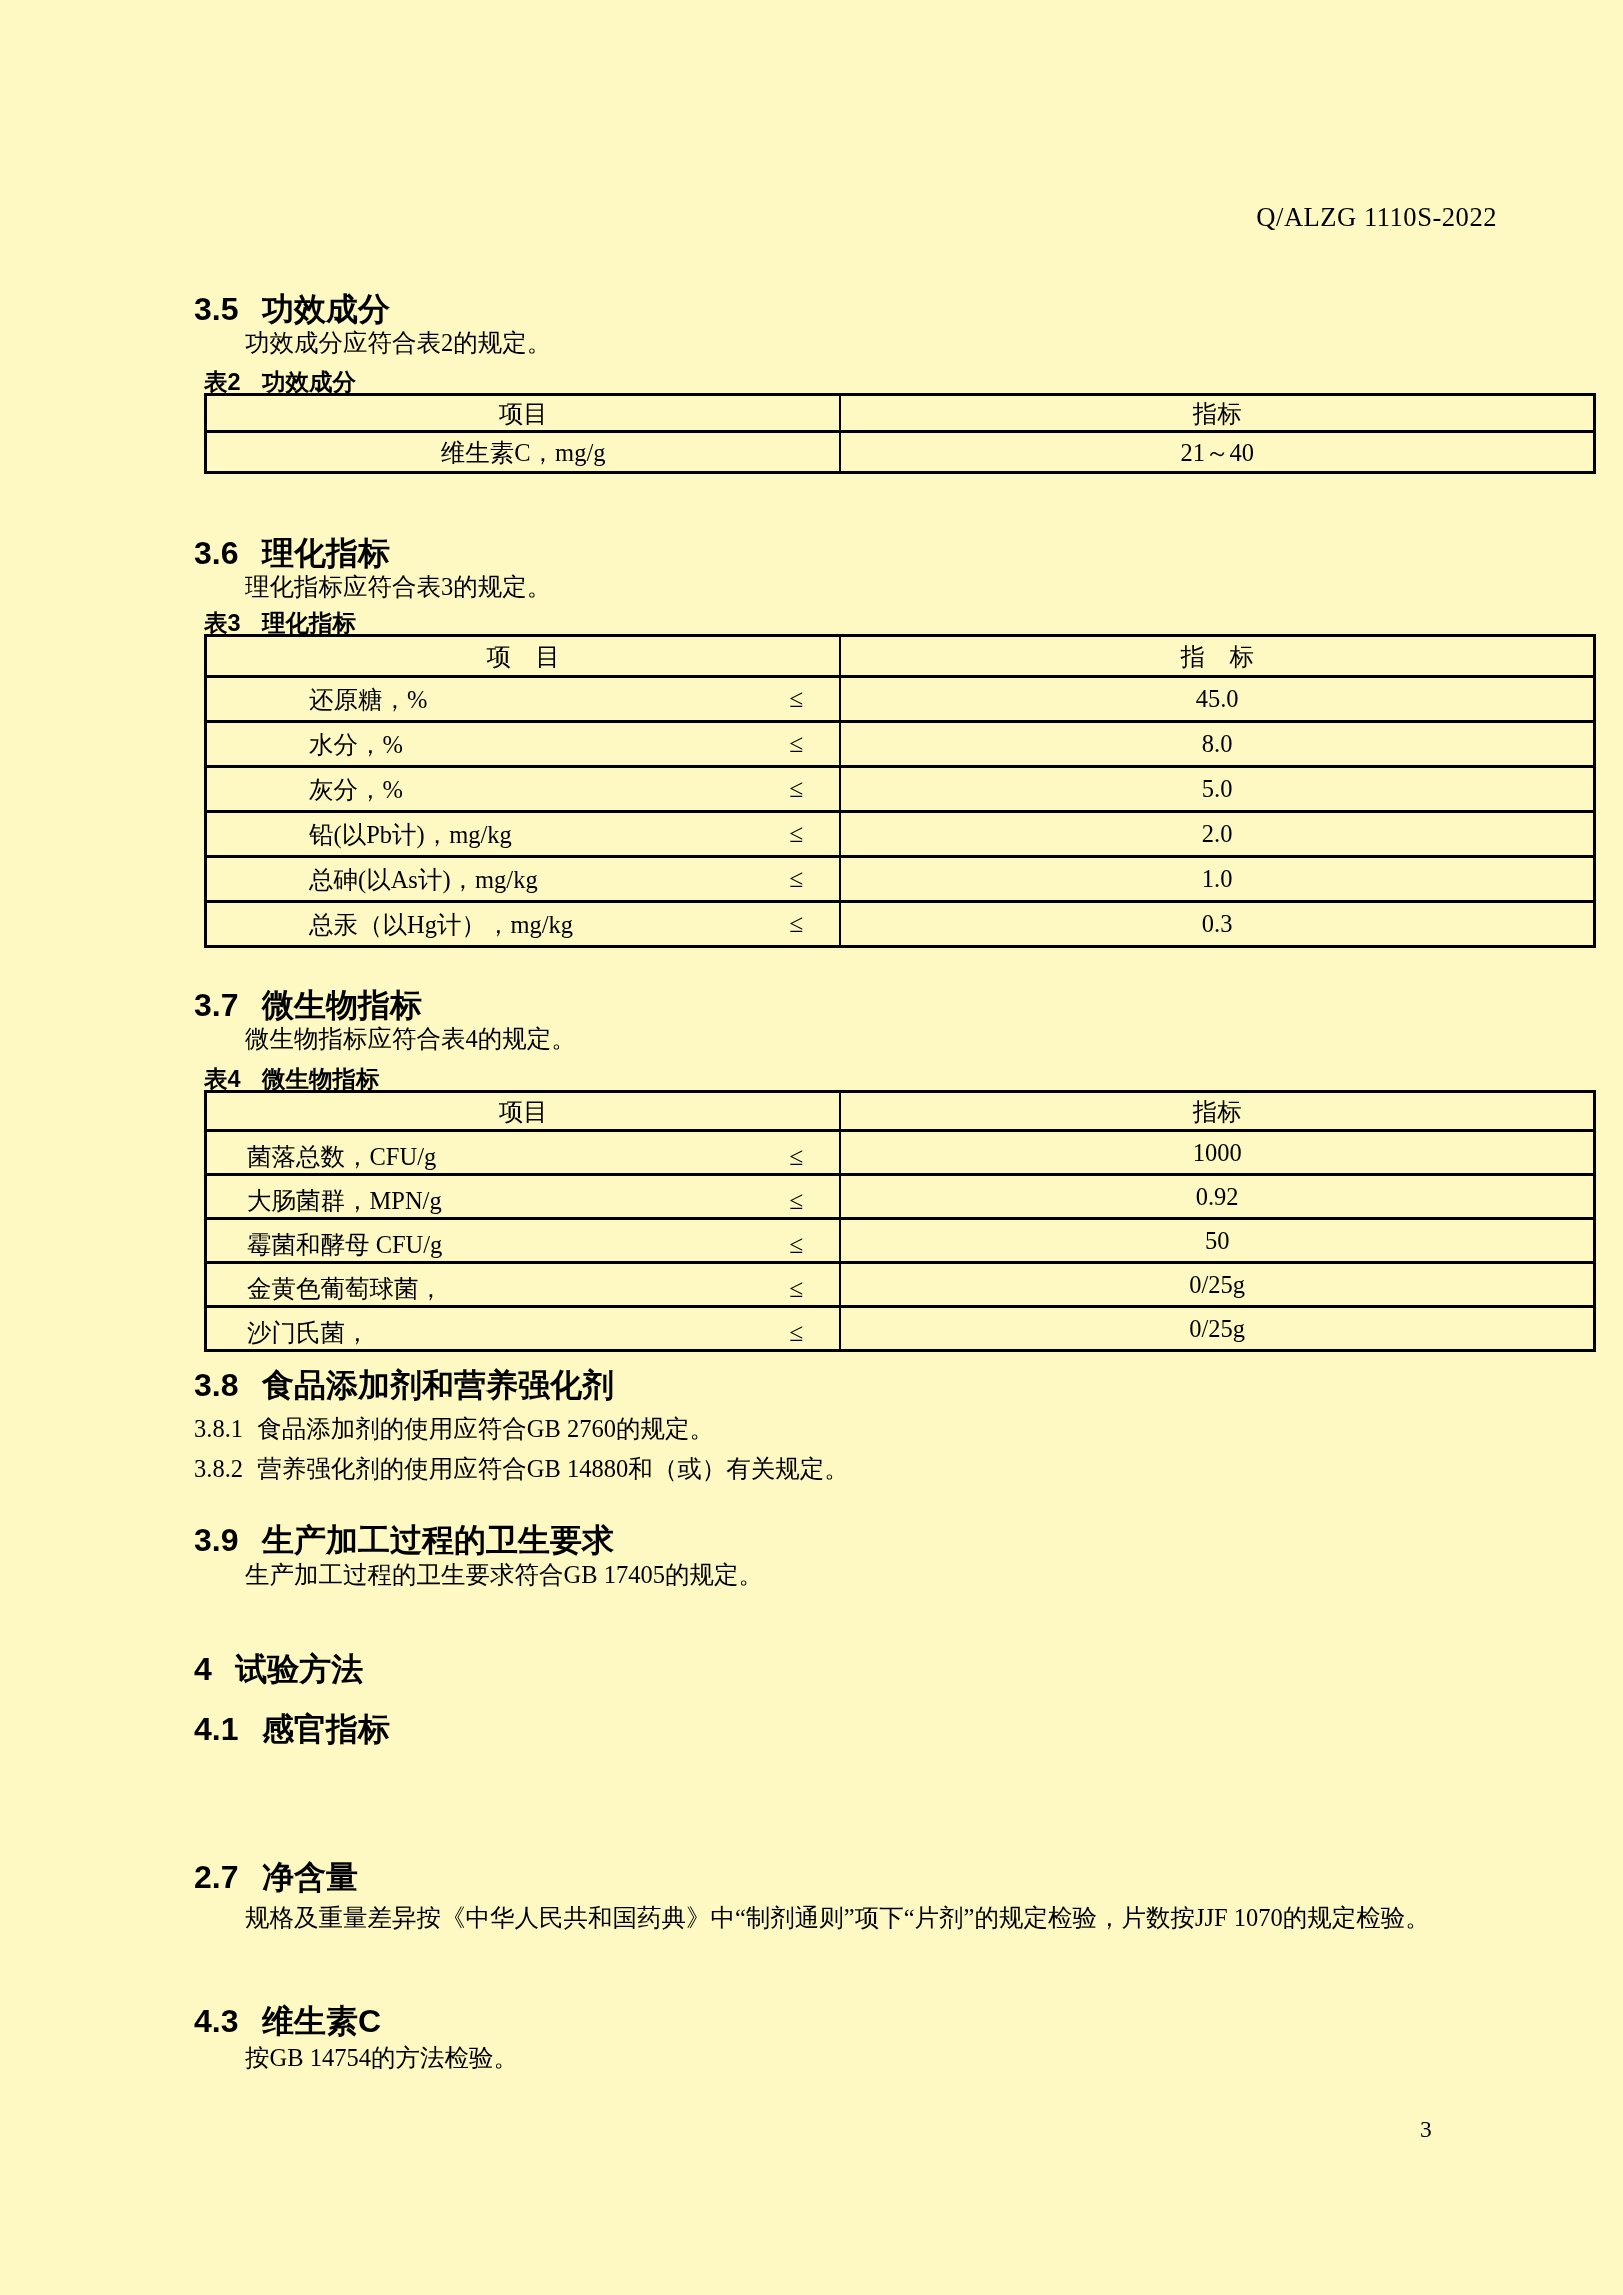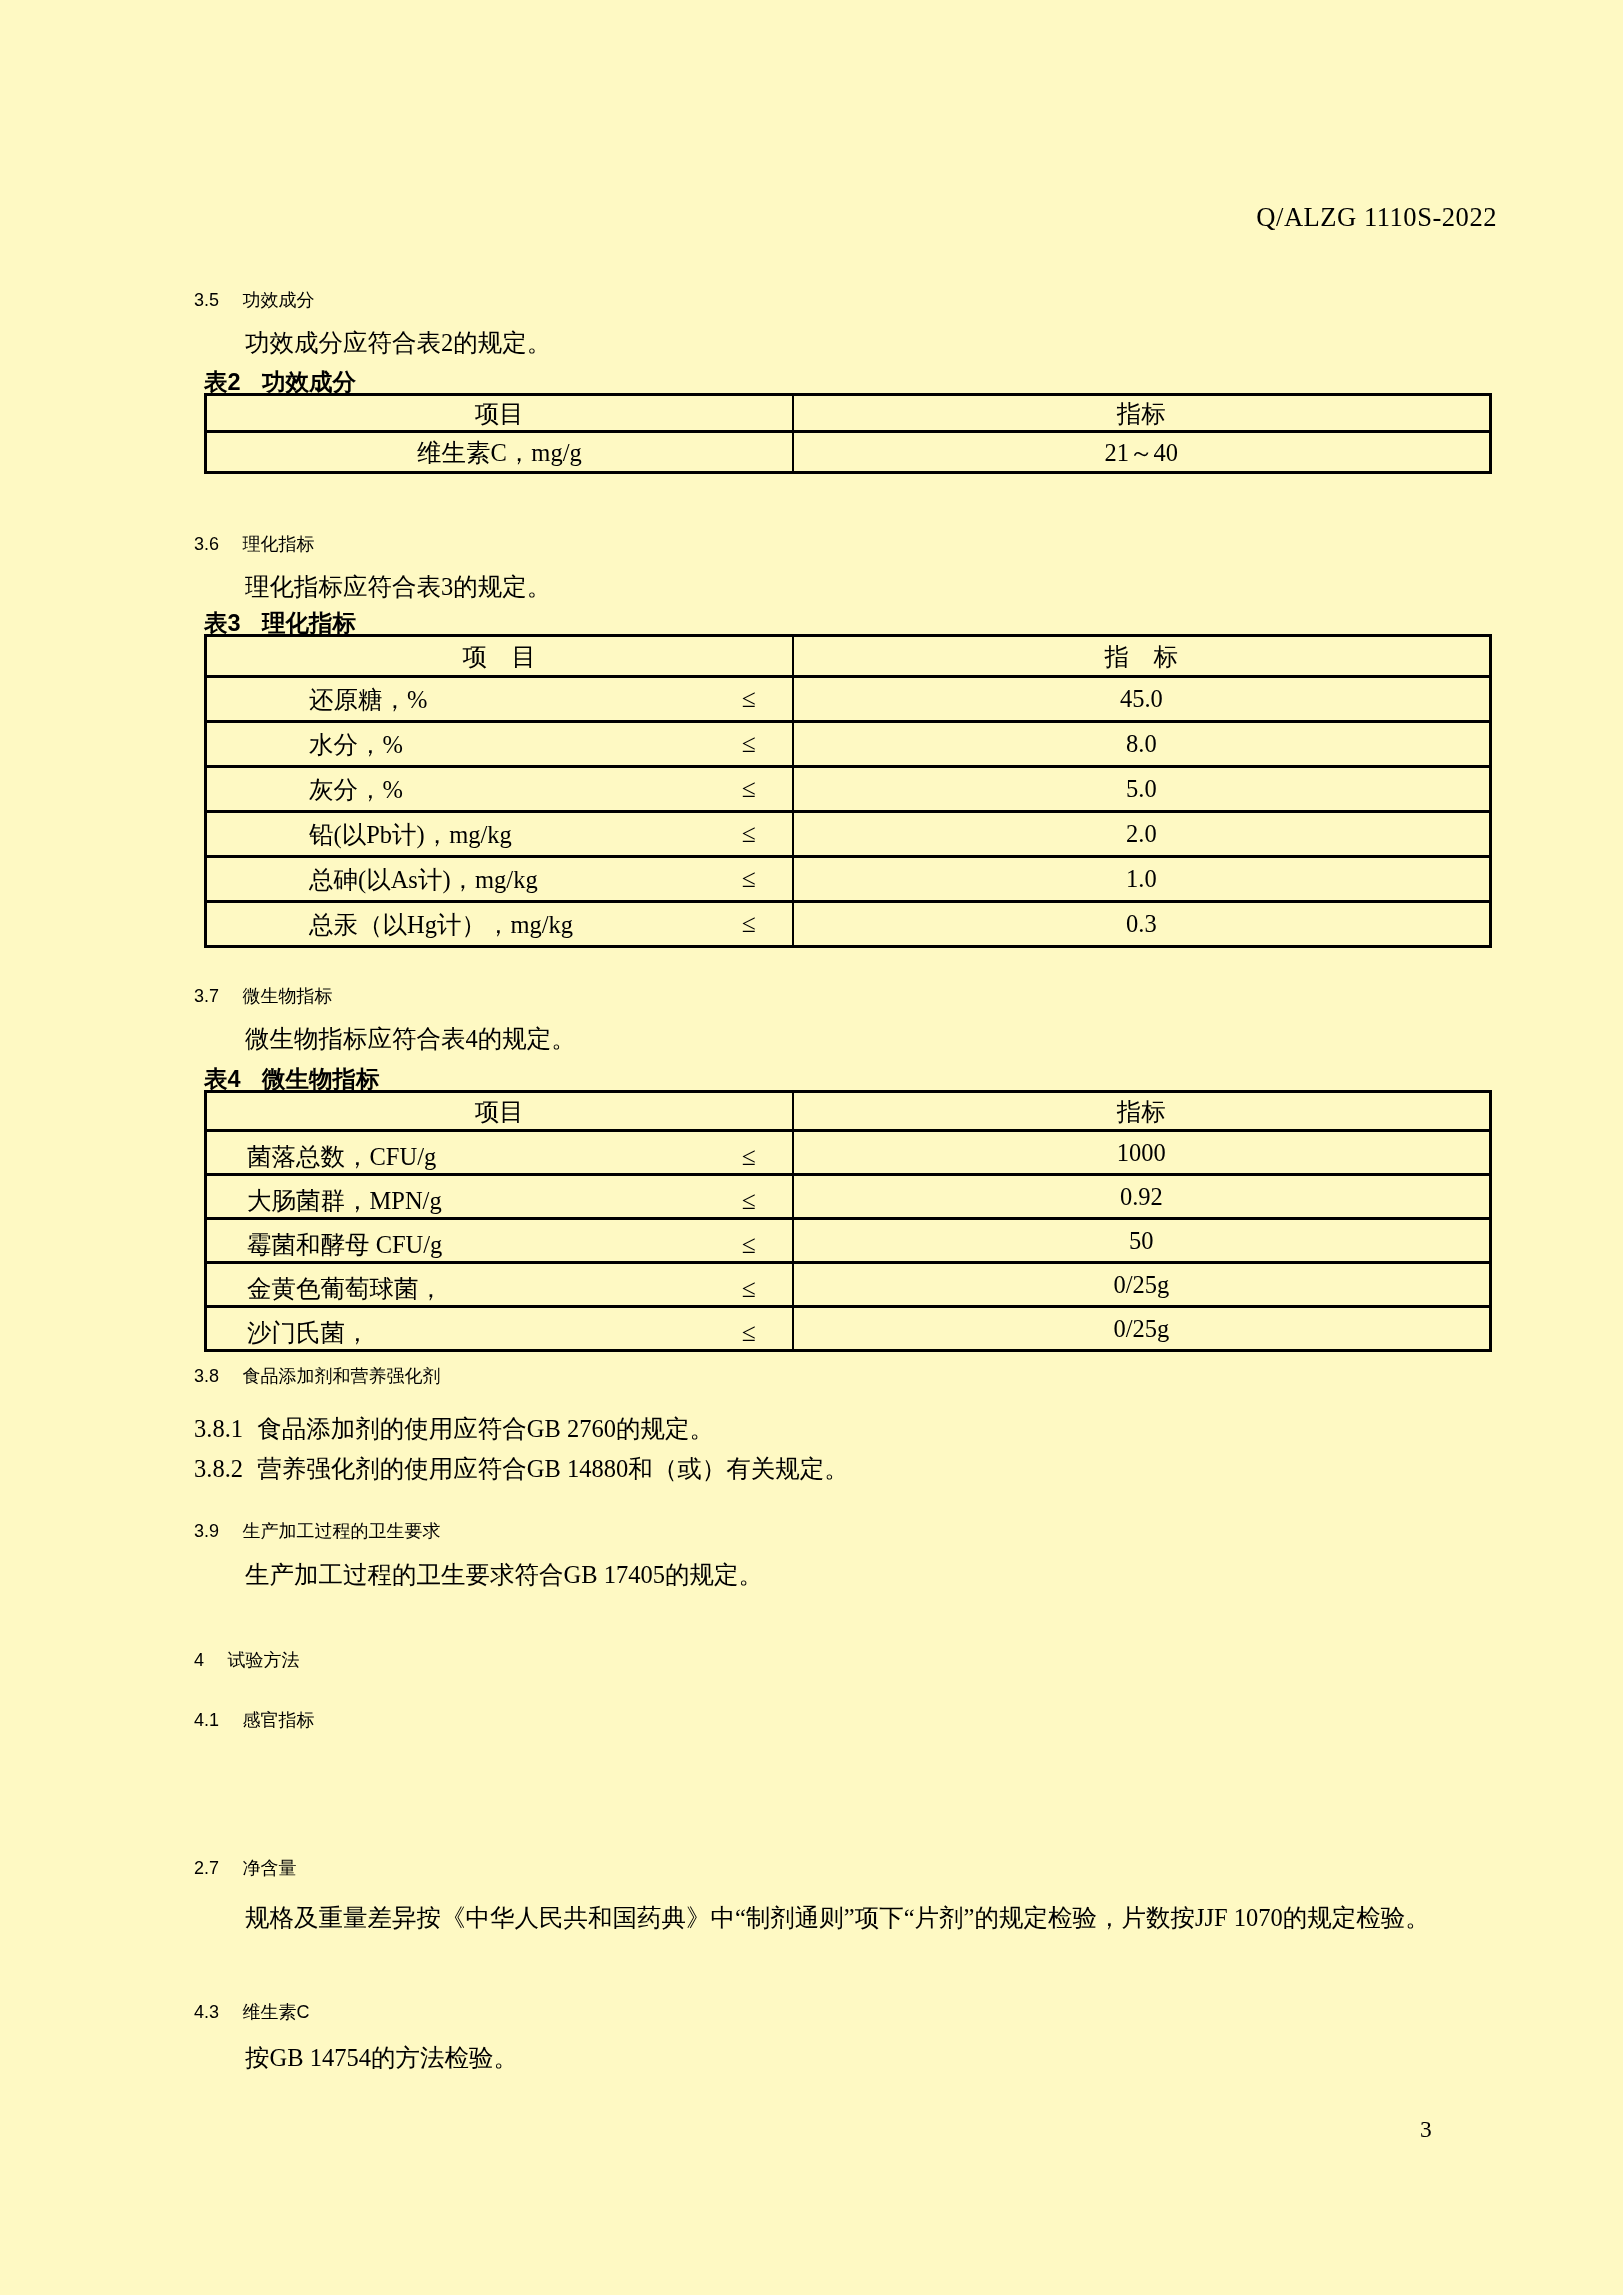--- a/index.html
+++ b/index.html
@@ -14,38 +14,38 @@
     overflow:hidden;
   }
   .hdr {
     position:absolute; top:202px; right:127px;
     font-size:26.6px; letter-spacing:0.5px;
     font-family:"Liberation Serif","DejaVu Serif",serif;
   }
   .h {
     position:absolute; left:194px;
     font-family:"Liberation Sans","DejaVu Sans",sans-serif;
-    font-weight:400; font-size:18px; white-space:nowrap;
+    font-weight:700; font-size:32px; white-space:nowrap;
   }
   .h .t { margin-left:23.5px; }
   .p {
     position:absolute; left:194px; right:126px;
     font-size:24.5px; line-height:42px; text-align:justify;
   }
   .p.ind { text-indent:51px; }
   .p .num { margin-right:14.3px; }
   .cap {
     position:absolute; left:204px; width:1288px;
     text-align:left;
     font-family:"Liberation Sans","DejaVu Sans",sans-serif;
     font-weight:700; font-size:23.5px; white-space:nowrap;
   }
   .cap .t { margin-left:21.5px; }
   table.doc {
-    position:absolute; left:204px; width:1288px;
+    position:absolute; left:204px; width:1392px;
     border-collapse:collapse; table-layout:fixed;
     font-size:24.5px;
     border:3.6px solid #000;
   }
   table.doc td {
     border-style:solid; border-color:#000;
     border-width:3.1px 2px;
     text-align:center; vertical-align:middle;
     padding:0; overflow:hidden;
   }

